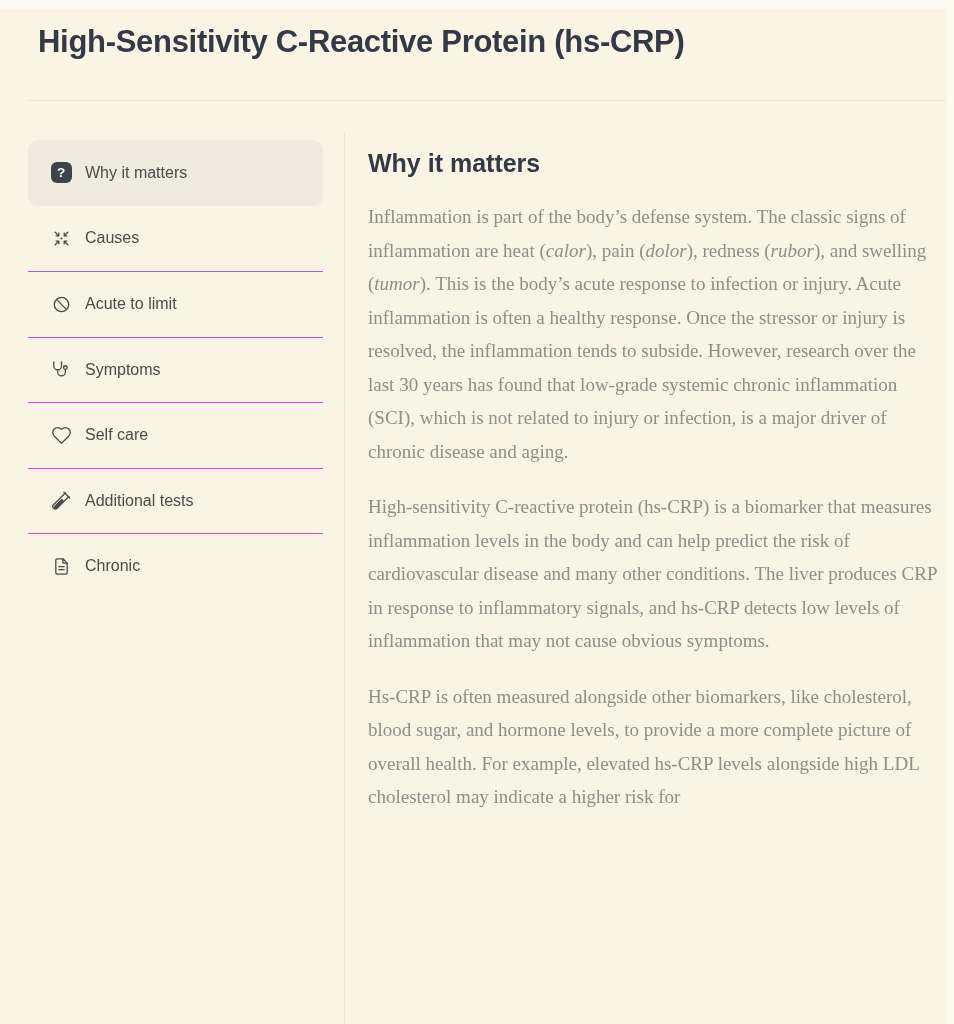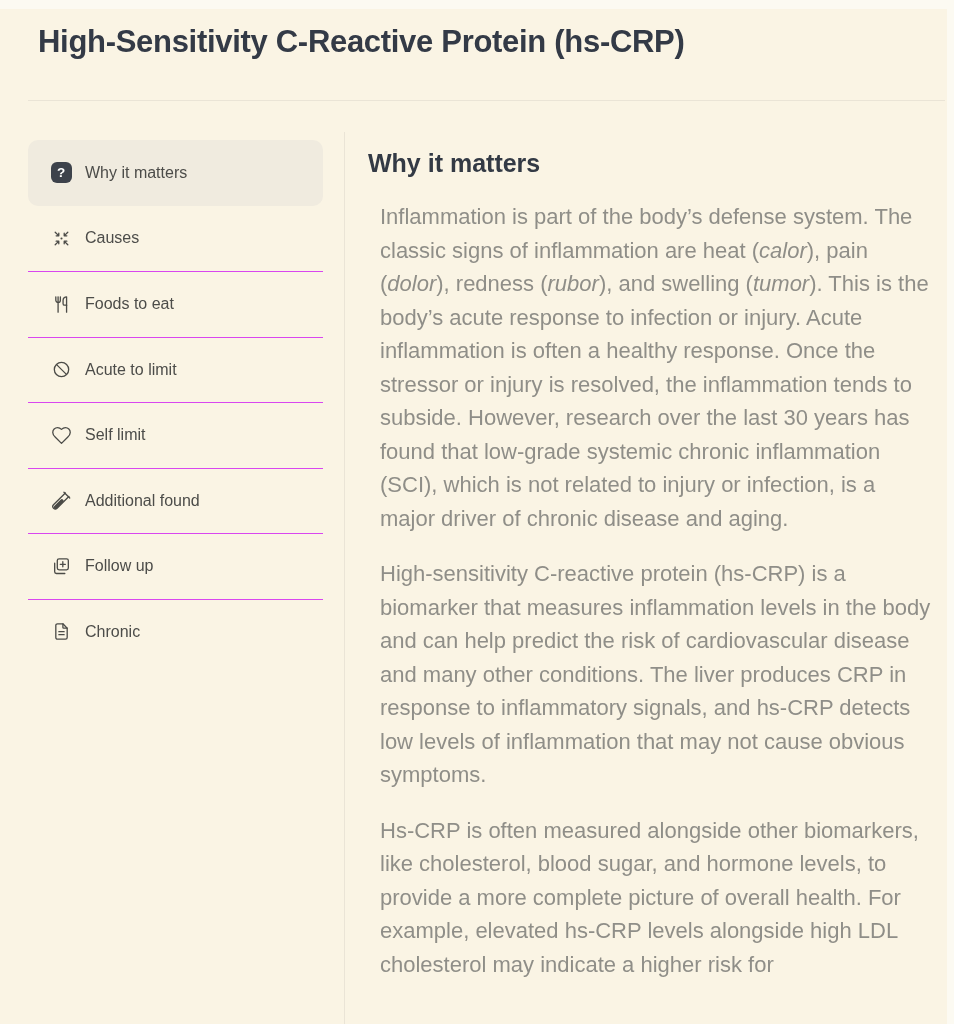--- a/index.html
+++ b/index.html
@@ -28,21 +28,21 @@
   .nav-icon{width:22px;height:22px;flex:0 0 22px;display:flex;align-items:center;justify-content:center;}
   .nav-icon svg{width:21px;height:21px;fill:none;stroke:#4B4B47;stroke-width:1.5;stroke-linecap:round;stroke-linejoin:round;}
   .qbadge{
     width:21px;height:21px;border-radius:6px;background:#3D424B;color:#FFFFFF;
     display:flex;align-items:center;justify-content:center;
     font-size:13.5px;font-weight:700;
   }
 
   .content{position:absolute;left:368px;top:132px;width:578px;}
   .content-heading{margin:16px 0 0;font-size:25px;line-height:30px;font-weight:700;color:#333A45;}
-  .content p{margin:22px 12px 0;font-size:22px;line-height:33.5px;color:#8F8E88;}
+  .content p{margin:22px 0 0;font-size:19px;line-height:33.5px;color:#8F8E88;font-family:Liberation Serif, serif;}
   .it{font-style:italic;}
 </style>
 </head>
 <body>
 
 <div class="screen">
   <div class="top-strip"></div>
   <div class="right-strip"></div>
 
   <h1 class="page-title">High-Sensitivity C-Reactive Protein (hs-CRP)</h1>
@@ -66,74 +66,63 @@
           <path d="M19.2 4.8 L15.3 8.7 M15.1 5.9 V8.9 H18.1"></path>
           <path d="M4.8 19.2 L8.7 15.3 M5.9 15.1 H8.9 V18.1"></path>
           <path d="M19.2 19.2 L15.3 15.3 M18.1 15.1 H15.1 V18.1"></path>
           <circle cx="12" cy="12" r="1.2" fill="#4B4B47" stroke="none"></circle>
         </svg>
       </span>
       <span class="nav-label">Causes</span>
     </div>
 
 
-    <div class="nav-item">
-      <span class="nav-icon">
-        <svg viewBox="0 0 24 24">
-          <path d="M5.5 3.2 V7 a2.6 2.6 0 0 0 5.2 0 V3.2"></path>
-          <path d="M8.1 3.2 V20.8"></path>
-          <path d="M17.8 3.2 a4 4 0 0 0 -4 4 V11 c0 1 .8 1.8 1.8 1.8 h2.2 Z"></path>
-          <path d="M17.8 12.8 V20.8"></path>
-        </svg>
-      </span>
-      <span class="nav-label">Foods to eat</span>
-    </div>
 
     <div class="nav-item">
       <span class="nav-icon">
         <svg viewBox="0 0 24 24">
           <circle cx="12" cy="12" r="8.2"></circle>
           <path d="M6.4 6.4 L17.6 17.6"></path>
         </svg>
       </span>
       <span class="nav-label">Acute to limit</span>
     </div>
 
 
+    <div class="nav-item">
+      <span class="nav-icon">
+        <svg viewBox="0 0 24 24">
+          <path d="M3.2 3.2 V8 a4.4 4.4 0 0 0 8.8 0 V3.2"></path>
+          <path d="M7.6 12.6 v2.3 a4.4 4.4 0 0 0 8.8 0 V12"></path>
+          <circle cx="16.4" cy="9.8" r="2.1"></circle>
+        </svg>
+      </span>
+      <span class="nav-label">Symptoms</span>
+    </div>
 
     <div class="nav-item">
       <span class="nav-icon">
         <svg viewBox="0 0 24 24">
           <path d="M19 14c1.49-1.46 3-3.21 3-5.5A5.5 5.5 0 0 0 16.5 3c-1.76 0-3 .5-4.5 2-1.5-1.5-2.74-2-4.5-2A5.5 5.5 0 0 0 2 8.5c0 2.3 1.5 4.05 3 5.5l7 7Z"></path>
         </svg>
       </span>
-      <span class="nav-label">Self limit</span>
+      <span class="nav-label">Self care</span>
     </div>
 
     <div class="nav-item">
       <span class="nav-icon">
         <svg viewBox="0 0 24 24">
           <path d="M20.4 7.4 L6.9 20.9 a2.85 2.85 0 0 1 -4.03 -4.03 L16.4 3.4"></path>
           <path d="M14.8 2.6 l6.6 6.6"></path>
           <path d="M12.4 12.6 L5.2 19.8" stroke-width="4.2" stroke="#4B4B47"></path>
         </svg>
       </span>
-      <span class="nav-label">Additional found</span>
+      <span class="nav-label">Additional tests</span>
     </div>
 
-    <div class="nav-item">
-      <span class="nav-icon">
-        <svg viewBox="0 0 24 24">
-          <path d="M4.2 8.2 V18 a2 2 0 0 0 2 2 h9.6"></path>
-          <rect x="7.2" y="3.2" width="12.6" height="12.6" rx="2"></rect>
-          <path d="M13.5 6.6 v5.8 M10.6 9.5 h5.8"></path>
-        </svg>
-      </span>
-      <span class="nav-label">Follow up</span>
-    </div>
 
     <div class="nav-item">
       <span class="nav-icon">
         <svg viewBox="0 0 24 24">
           <path d="M13.6 3.2 H7.4 a1.9 1.9 0 0 0 -1.9 1.9 v13.8 a1.9 1.9 0 0 0 1.9 1.9 h9.2 a1.9 1.9 0 0 0 1.9 -1.9 V8.2 Z"></path>
           <path d="M13.6 3.4 v3.9 a0.9 0.9 0 0 0 .9 .9 h4"></path>
           <path d="M9 12.2 h6 M9 15.6 h6"></path>
         </svg>
       </span>
       <span class="nav-label">Chronic</span>

